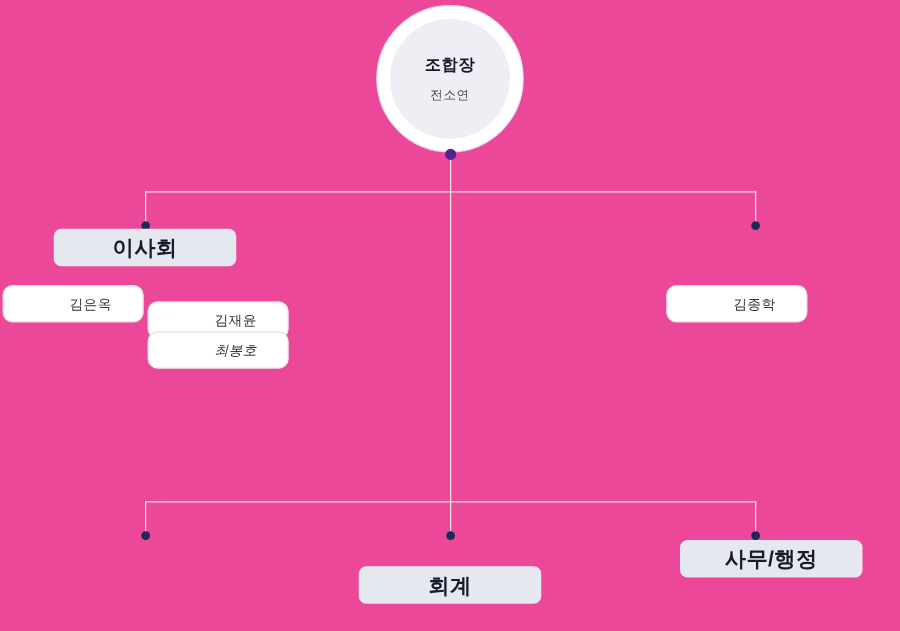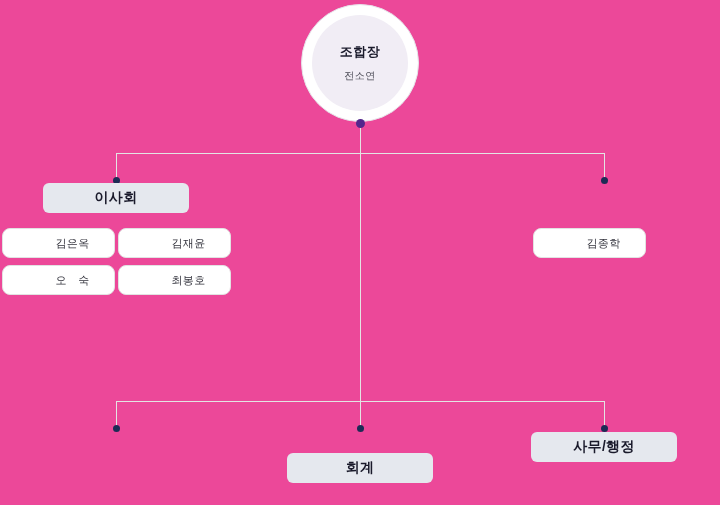--- a/index.html
+++ b/index.html
@@ -51,21 +51,21 @@
     color: var(--subtext, #4a4a55);
     letter-spacing: 0.5px;
   }
   
   .dept {
     position: absolute;
     width: 146px; height: 30px;
     background: var(--header-fill, #e5e8ee);
     border-radius: 6px;
     display: flex; align-items: center; justify-content: center;
-    font-size: 14px; font-weight: bold;
+    font-size: 17px; font-weight: bold;
     color: var(--title-text, #1a1a2b);
     letter-spacing: 0.3px;
   }
   
   .member {
     position: absolute;
     width: 113px; height: 30px;
     background: #ffffff;
     border: 1px solid var(--member-border, #e2e2e2);
     border-radius: 8px;
@@ -100,22 +100,21 @@
   <div class="dot purple" style="left:356px; top:119px;"></div>
   <div class="dot navy" style="left:113px; top:177px;"></div>
   <div class="dot navy" style="left:601px; top:177px;"></div>
   <div class="dot navy" style="left:113px; top:425px;"></div>
   <div class="dot navy" style="left:357px; top:425px;"></div>
   <div class="dot navy" style="left:601px; top:425px;"></div>
 
   <div class="dept" style="left:43px; top:183px;">이사회</div>
 
   <div class="member" style="left:2px;   top:228px;">김은옥</div>
-  <div class="member" style="left:118px; top:228px;">김재윤</div>
-  <div class="member" style="left:2px;   top:265px;">오　숙</div>
-  <div class="member" style="left:118px; top:265px;">최봉호</div>
+  <div class="member" style="left:118px; top:241px;">김재윤</div>
+  <div class="member" style="left:118px; top:265px;font-style:italic;">최봉호</div>
 
   <div class="member" style="left:533px; top:228px;">김종학</div>
 
   <div class="dept" style="left:287px; top:453px;">회계</div>
-  <div class="dept" style="left:531px; top:432px;">사무/행정</div>
+  <div class="dept" style="left:544px; top:432px;">사무/행정</div>
 
 </div>
 
 </body></html>

